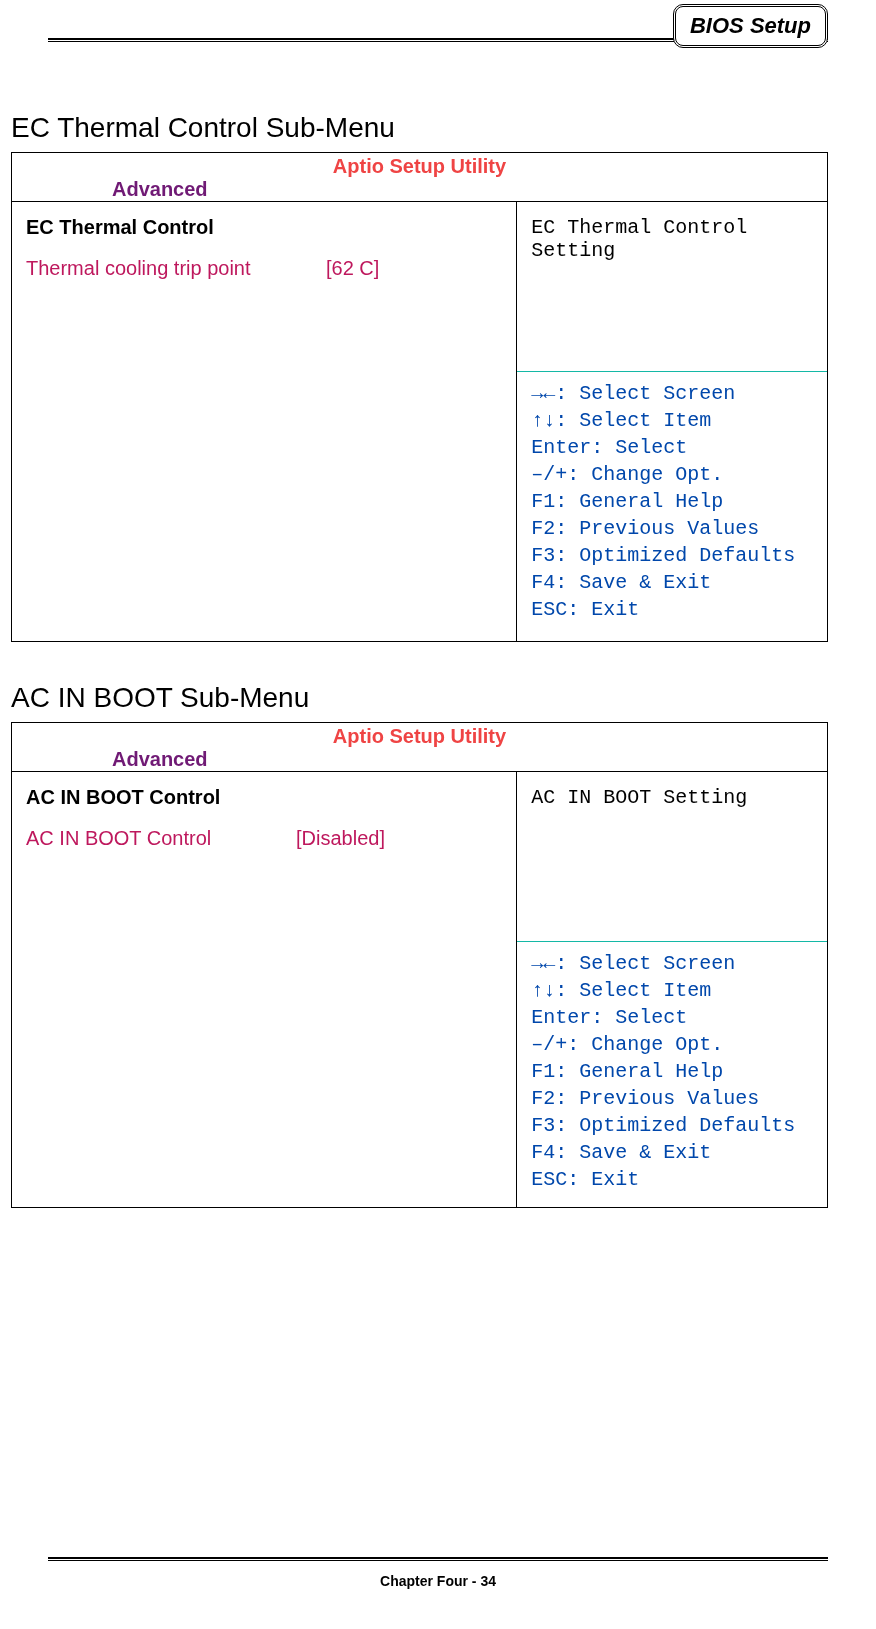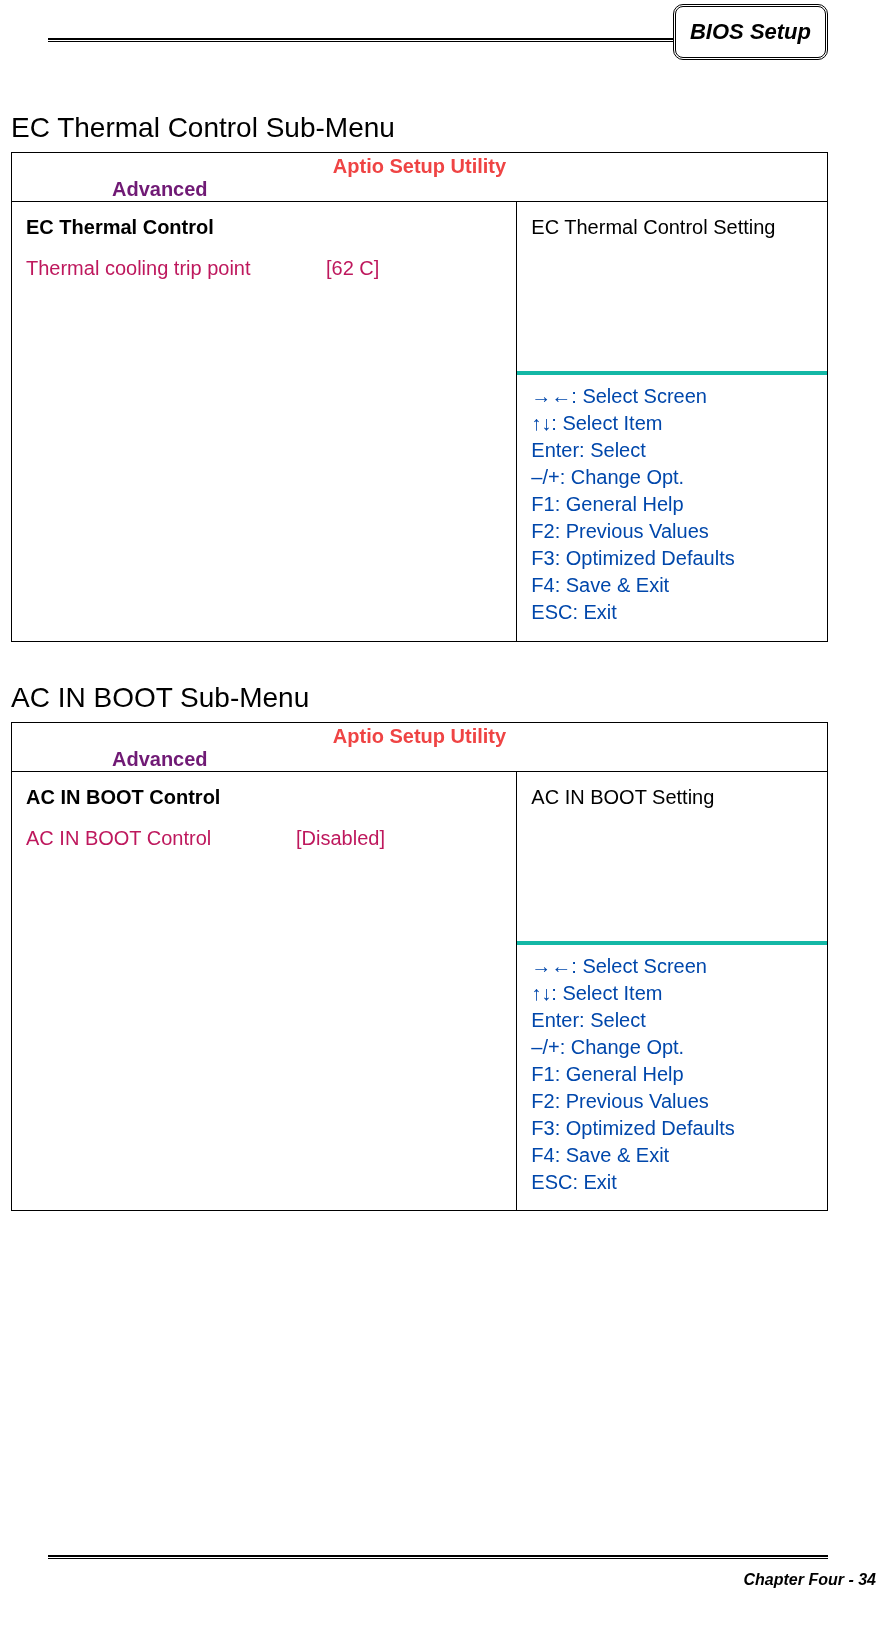--- a/index.html
+++ b/index.html
@@ -14,21 +14,21 @@
     .header-area {
       position: relative;
       padding-top: 8px;
     }
     .badge {
       position: absolute;
       right: 48px;
       top: 4px;
       border: 3px double #000;
       border-radius: 10px;
-      padding: 12px 14px;
+      padding: 6px 14px;
       font-weight: bold;
       font-style: italic;
       font-size: 22px;
       background: #fff;
       z-index: 2;
     }
     .header-rule {
       border: none;
       border-top: 2px solid #000;
       border-bottom: 1px solid #000;
@@ -68,29 +68,30 @@
       flex: 0 0 62%;
       border-right: 1px solid #000;
       border-top: 1px solid #000;
       padding: 14px 14px 14px 14px;
       min-height: 440px;
     }
     .right-wrap {
       flex: 1;
       display: flex;
       flex-direction: column;
+      font-family: Liberation Mono, monospace;
     }
     .right-top {
       border-top: 1px solid #000;
       padding: 14px 14px 14px 14px;
       min-height: 170px;
       font-size: 20px;
     }
     .right-bottom {
-      border-top: 4px solid #14b8a6;
+      border-top: 1px solid #14b8a6;
       padding: 8px 14px 14px 14px;
       color: #0047ab;
       font-size: 20px;
       line-height: 1.35;
     }
     .group-title {
       font-weight: bold;
       font-size: 20px;
       margin-bottom: 18px;
     }
@@ -111,24 +112,23 @@
       left: 0; right: 0;
     }
     .footer-rule {
       border: none;
       border-top: 2px solid #000;
       border-bottom: 1px solid #000;
       height: 4px;
       margin: 0 48px 12px 48px;
     }
     .footer-text {
-      text-align: right;
-      font-weight: bold;
-      font-size: 16px;
-      font-style: italic;
+      text-align: center;
+      font-weight: bold;
+      font-size: 14px;
     }
   </style>
 </head>
 <body>
 
 <div class="header-area">
   <div class="badge">BIOS Setup</div>
   <hr class="header-rule">
 </div>
 

